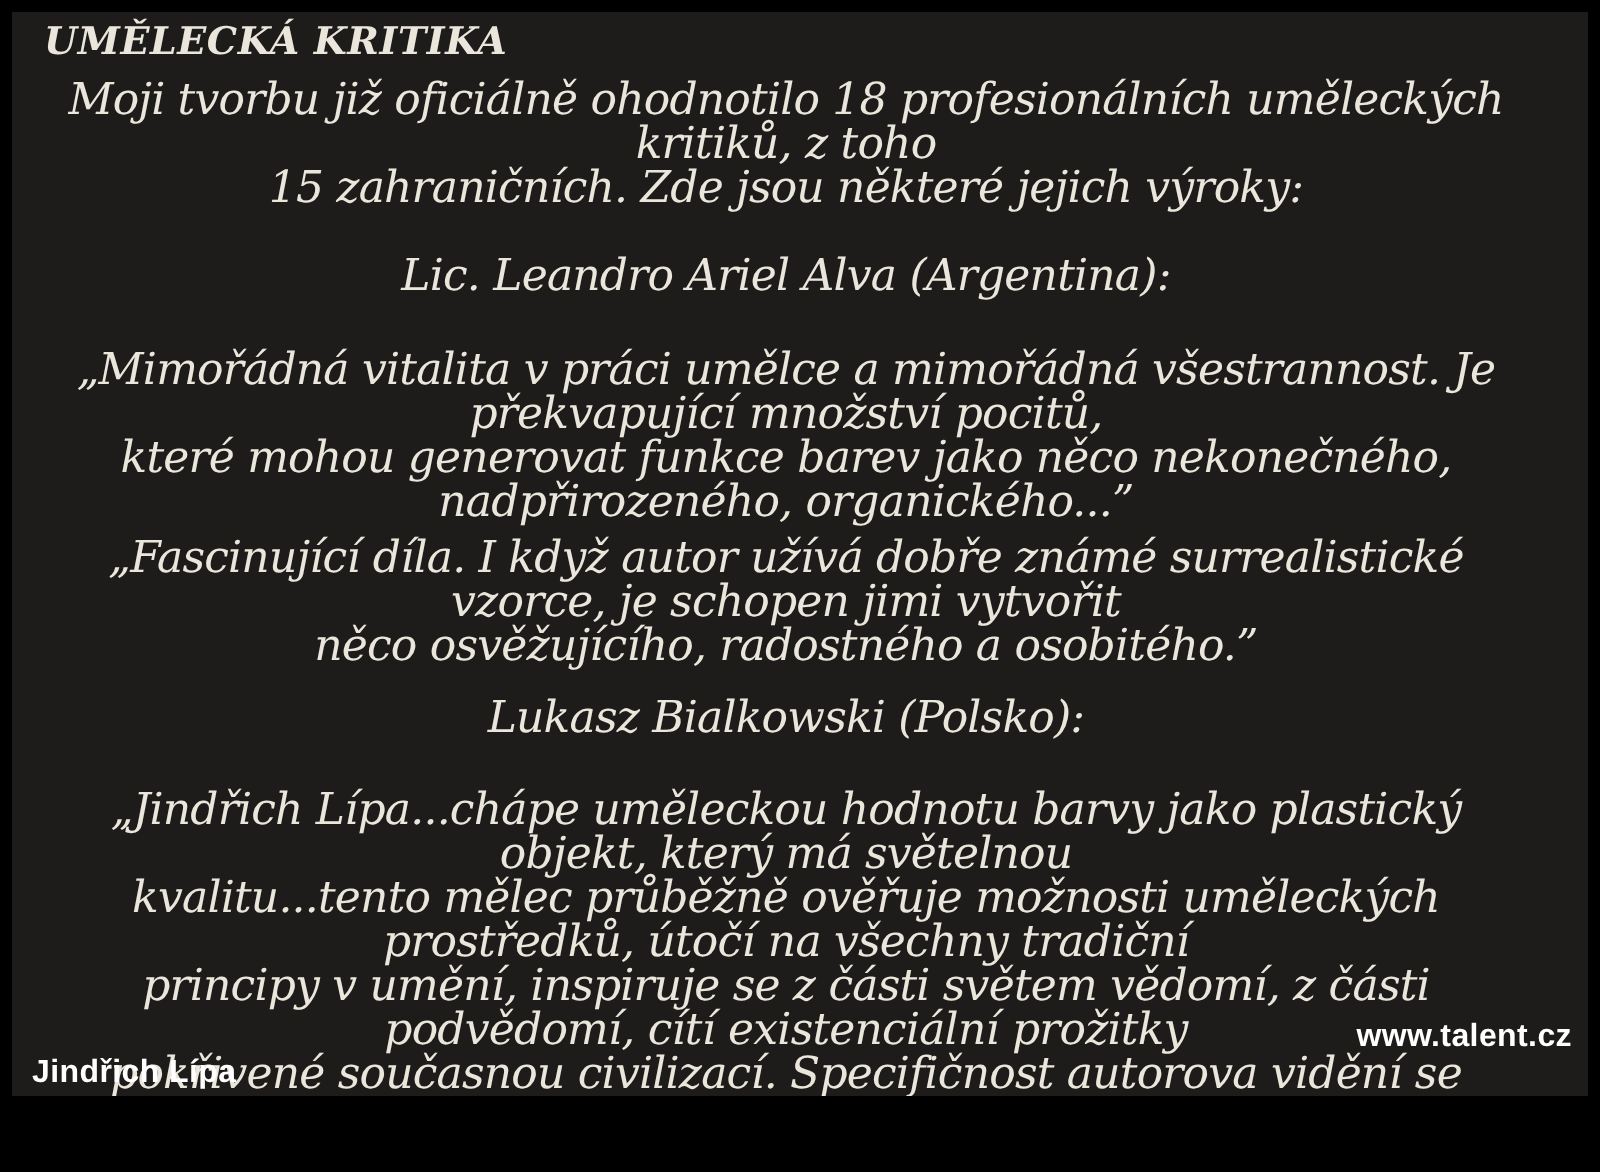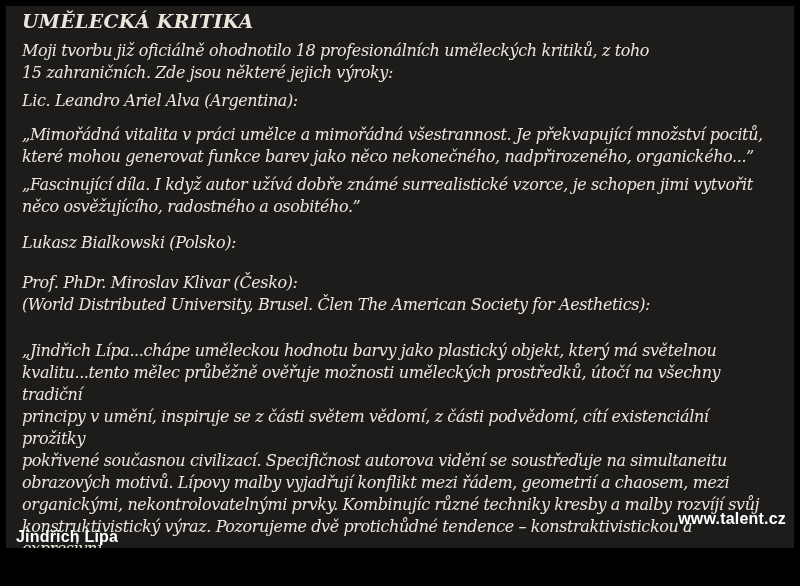--- a/index.html
+++ b/index.html
@@ -25,29 +25,30 @@
     box-sizing: border-box;
   }
   .title {
     font-size: 19px;
     line-height: 22px;
     font-weight: bold;
     letter-spacing: 0.3px;
     margin: 0;
   }
   .tx {
-    font-size: 16px;
+    font-size: 22px;
     line-height: 22px;
     letter-spacing: -0.4px;
     margin: 0;
     white-space: pre-line;
+    text-align: center;
   }
   .m-intro   { margin-top: 8px; }
-  .m-c1name  { margin-top: 6px; }
-  .m-c1quote { margin-top: 12px; }
+  .m-c1name  { margin-top: 22px; }
+  .m-c1quote { margin-top: 25px; }
   .m-c2name  { margin-top: 14px; }
   .m-c2quote { margin-top: 6px; }
   .m-c3name  { margin-top: 18px; }
   .m-c3quote { margin-top: 24px; }
   .signature {
     position: absolute;
     left: 438px;
     top: 544px;
     width: 252px;
     height: 32px;
@@ -86,22 +87,20 @@
     <p class="tx m-c1name">Lic. Leandro Ariel Alva (Argentina):</p>
 
     <p class="tx m-c1quote">„Mimořádná vitalita v práci umělce a mimořádná všestrannost. Je překvapující množství pocitů,
 které mohou generovat funkce barev jako něco nekonečného, nadpřirozeného, organického...”</p>
 
     <p class="tx m-c2quote">„Fascinující díla. I když autor užívá dobře známé surrealistické vzorce, je schopen jimi vytvořit
 něco osvěžujícího, radostného a osobitého.”</p>
 
     <p class="tx m-c2name">Lukasz Bialkowski (Polsko):</p>
 
-    <p class="tx m-c3name">Prof. PhDr. Miroslav Klivar (Česko):
-(World Distributed University, Brusel. Člen The American Society for Aesthetics):</p>
 
     <p class="tx m-c3quote">„Jindřich Lípa...chápe uměleckou hodnotu barvy jako plastický objekt, který má světelnou
 kvalitu...tento mělec průběžně ověřuje možnosti uměleckých prostředků, útočí na všechny tradiční
 principy v umění, inspiruje se z části světem vědomí, z části podvědomí, cítí existenciální prožitky
 pokřivené současnou civilizací. Specifičnost autorova vidění se soustřeďuje na simultaneitu
 obrazových motivů. Lípovy malby vyjadřují konflikt mezi řádem, geometrií a chaosem, mezi
 organickými, nekontrolovatelnými prvky. Kombinujíc různé techniky kresby a malby rozvíjí svůj
 konstruktivistický výraz. Pozorujeme dvě protichůdné tendence – konstraktivistickou a expresivní.
 Každý obraz Lípy vyjadřuje charakteristický Lípův styl expresionistického uměleckého díla. Je to
 styl melodické performance, který má vyrovnaný abstraktní obsah....”</p>

